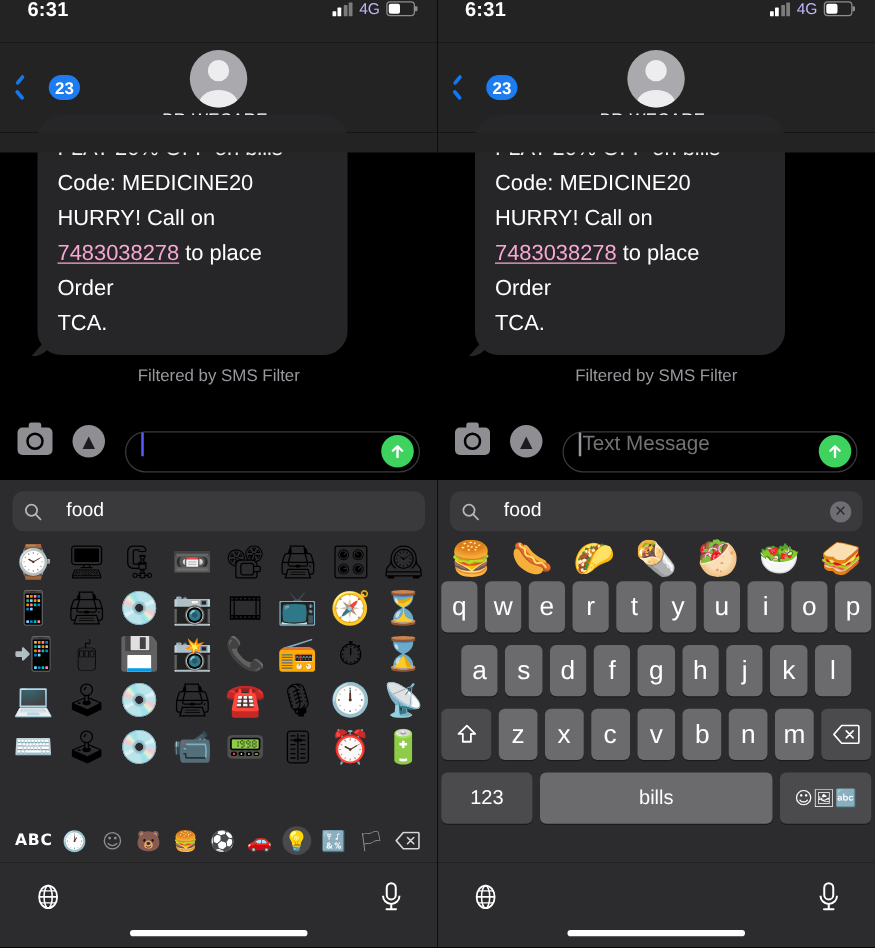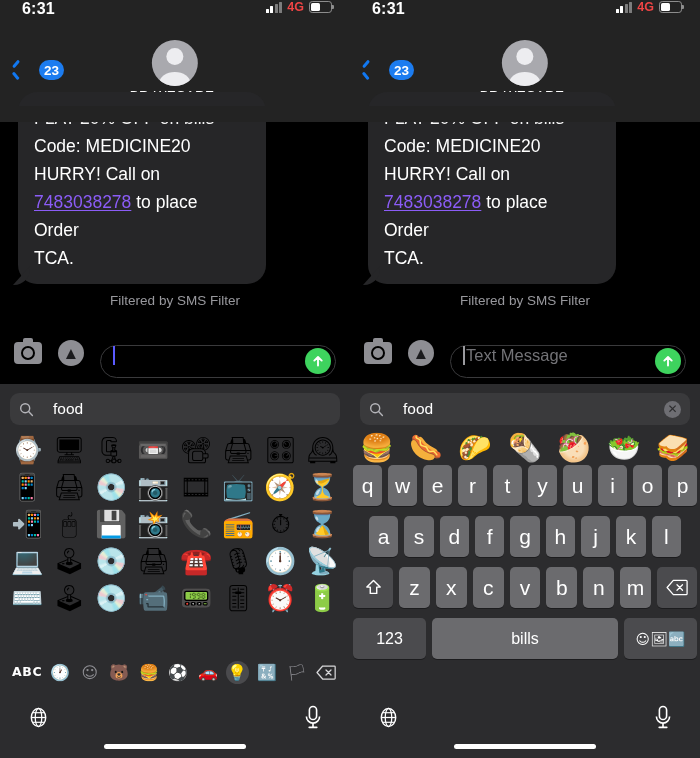--- a/index.html
+++ b/index.html
@@ -14,21 +14,21 @@
   
   .statusbar{height:34px;background:#232323;display:flex;align-items:flex-start;justify-content:space-between;padding:0 18px 0 22px;flex:0 0 auto;}
   .status-time{color:#fff;font-size:16px;font-weight:600;letter-spacing:.2px;}
   .status-right{display:flex;align-items:center;gap:5px;}
   .sig{display:flex;align-items:flex-end;gap:1.5px;height:11px;}
   .sig i{display:block;width:3px;background:#fff;border-radius:.5px;}
   .sig i:nth-child(1){height:4px;}
   .sig i:nth-child(2){height:6.5px;}
   .sig i:nth-child(3){height:9px;background:#7c7c7c;}
   .sig i:nth-child(4){height:11px;background:#7c7c7c;}
-  .net{color:#ef4444;font-size:12.5px;font-weight:700;}
+  .net{color:#c4b5fd;font-size:12.5px;font-weight:400;}
   .batt{width:23px;height:11.5px;border:1.3px solid #8d8d8d;border-radius:3.2px;position:relative;padding:1px;box-sizing:border-box;}
   .batt::after{content:"";position:absolute;right:-3.2px;top:3px;width:1.8px;height:4px;background:#8d8d8d;border-radius:0 1px 1px 0;}
   .batt b{display:block;height:100%;width:46%;background:#fff;border-radius:1.6px;}
 
   
   .navbar{height:72px;background:#232323;position:relative;flex:0 0 auto;}
   .backbtn{position:absolute;left:10px;top:50%;transform:translateY(-50%);display:flex;align-items:center;gap:18px;cursor:pointer;}
   .chev{width:11px;height:19px;position:relative;}
   .chev::before,.chev::after{content:"";position:absolute;left:3px;width:8.5px;height:2.6px;background:#1178f2;border-radius:2px;}
   .chev::before{top:5px;transform:rotate(-50deg);transform-origin:left center;}
@@ -37,25 +37,25 @@
   .contact{position:absolute;left:50%;top:6px;transform:translateX(-50%);display:flex;flex-direction:column;align-items:center;cursor:pointer;}
   .avatar{width:46px;height:46px;border-radius:50%;background:#a9a9ae;position:relative;overflow:hidden;}
   .avatar::before{content:"";position:absolute;left:50%;top:8px;transform:translateX(-50%);width:17px;height:17px;border-radius:50%;background:#ededf0;}
   .avatar::after{content:"";position:absolute;left:50%;bottom:-8px;transform:translateX(-50%);width:31px;height:22px;border-radius:50% 50% 45% 45%;background:#ededf0;}
   .contact-row{display:flex;align-items:center;gap:2px;margin-top:2px;}
   .contact-name{color:#fff;font-size:13.5px;letter-spacing:.2px;}
   .contact-arrow{color:#9a9a9e;font-size:12px;line-height:1;}
 
   
   .convo{flex:0 0 auto;height:216px;background:#000;position:relative;}
-  .bubble{position:absolute;left:18px;top:-14px;width:248px;background:#262628;border-radius:19px;padding:12px 14px 12px 16px;box-sizing:border-box;}
+  .bubble{position:absolute;left:30px;top:-14px;width:248px;background:#262628;border-radius:19px;padding:12px 14px 12px 16px;box-sizing:border-box;}
   .bubble::after{content:"";position:absolute;left:-5px;bottom:-1px;width:17px;height:19px;background:#262628;border-radius:0 0 16px 0;clip-path:polygon(100% 0,100% 100%,0 100%);}
   .msgline{color:#fff;font-size:17.5px;line-height:28px;white-space:nowrap;}
   .msgline.clipped{opacity:.95;}
-  .phonelink{color:#8b5cf6;text-decoration:underline;text-underline-offset:2px;cursor:pointer;}
+  .phonelink{color:#f9a8d4;text-decoration:underline;text-underline-offset:2px;cursor:pointer;}
   .bubble-mask{position:absolute;left:0;right:0;top:0;height:16px;background:#232323;z-index:3;}
   .filtered{position:absolute;left:0;right:0;bottom:14px;text-align:center;color:#98989d;font-size:13.5px;}
 
   
   .inputbar{flex:0 0 auto;height:62px;background:#000;display:flex;align-items:center;padding:0 14px;gap:16px;box-sizing:border-box;}
   .camera{width:28px;height:22px;background:#8e8e93;border-radius:4px;position:relative;flex:0 0 auto;cursor:pointer;}
   .camera::before{content:"";position:absolute;left:9px;top:-4px;width:10px;height:5px;background:#8e8e93;border-radius:2px 2px 0 0;}
   .camera::after{content:"";position:absolute;left:50%;top:50%;transform:translate(-50%,-50%);width:10px;height:10px;border:2.2px solid #000;border-radius:50%;}
   .appstore{width:26px;height:26px;border-radius:50%;background:#8e8e93;display:flex;align-items:center;justify-content:center;flex:0 0 auto;cursor:pointer;font-size:17px;color:#1c1c1e;font-weight:700;line-height:1;}
   .textfield{flex:1 1 auto;height:33px;border:1px solid #3a3a3c;border-radius:17px;display:flex;align-items:flex-start;padding:0 5px 5px 12px;box-sizing:border-box;position:relative;cursor:text;margin-top:16px;}

